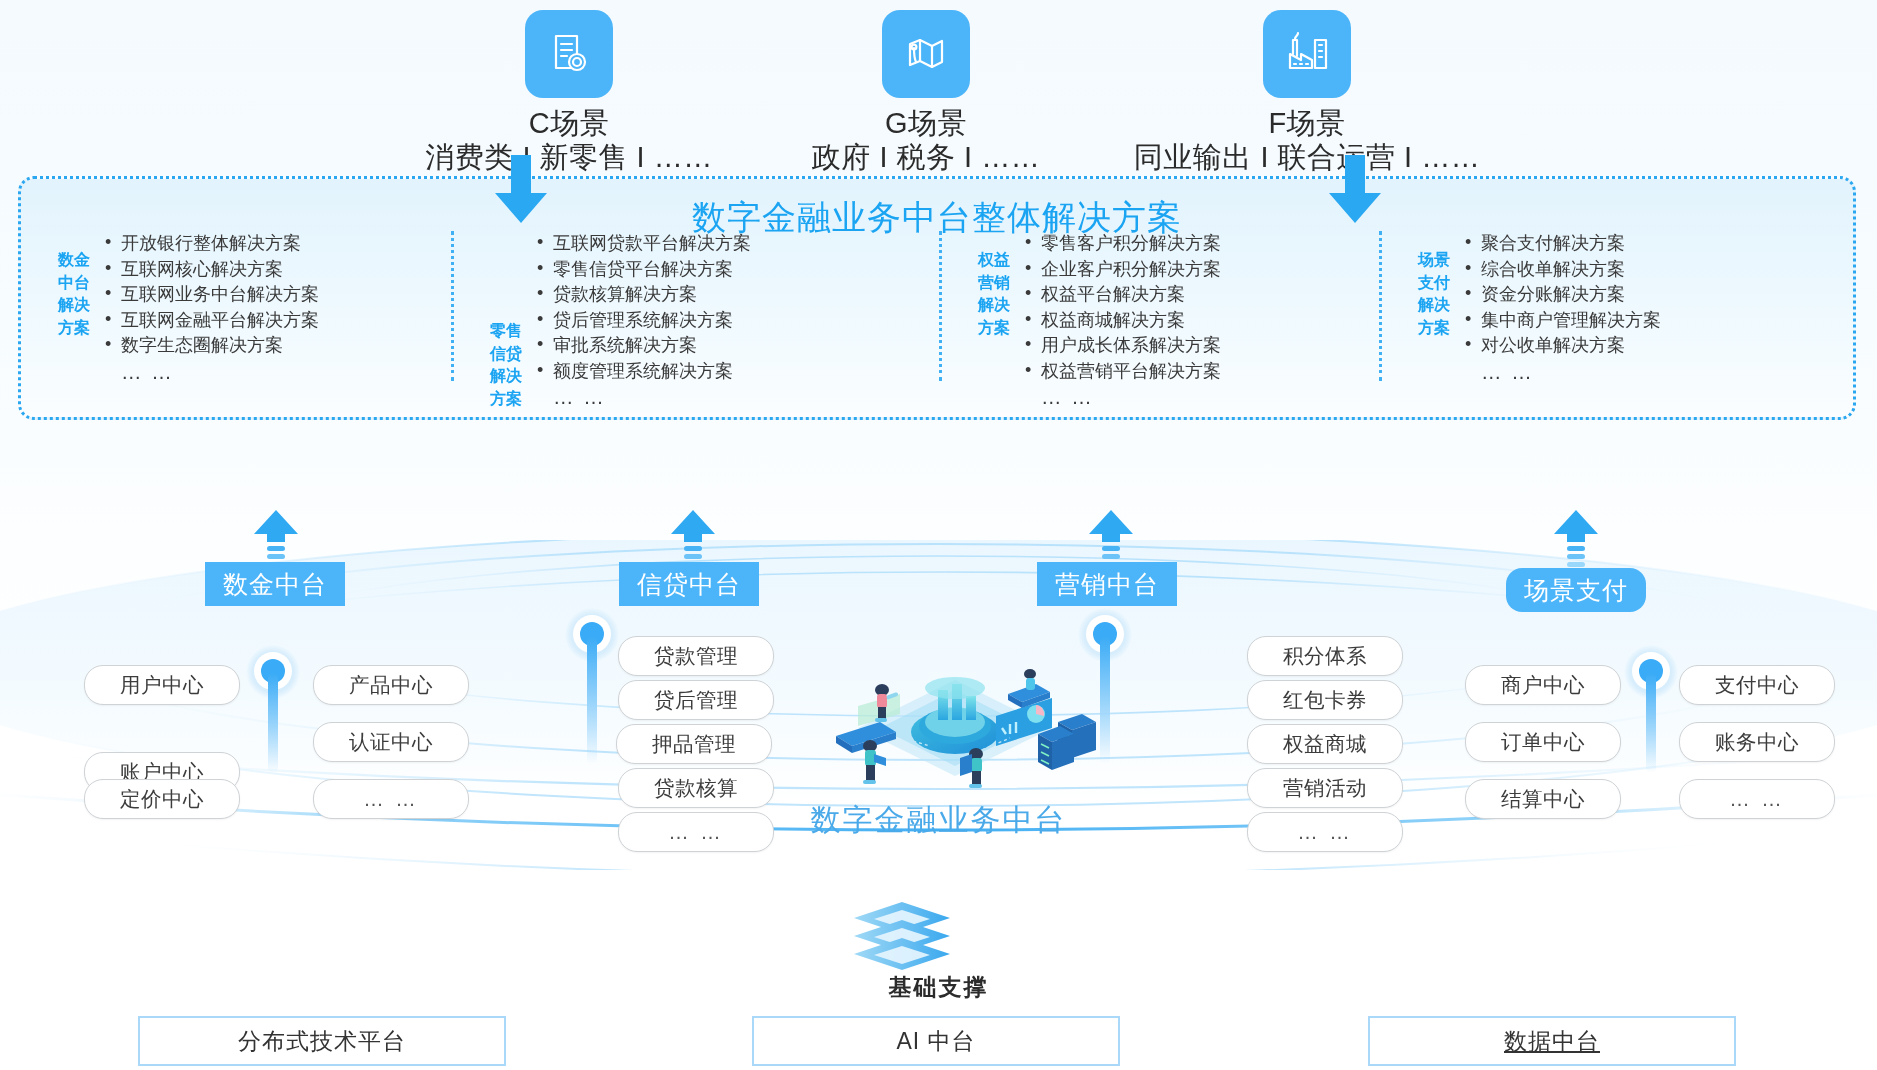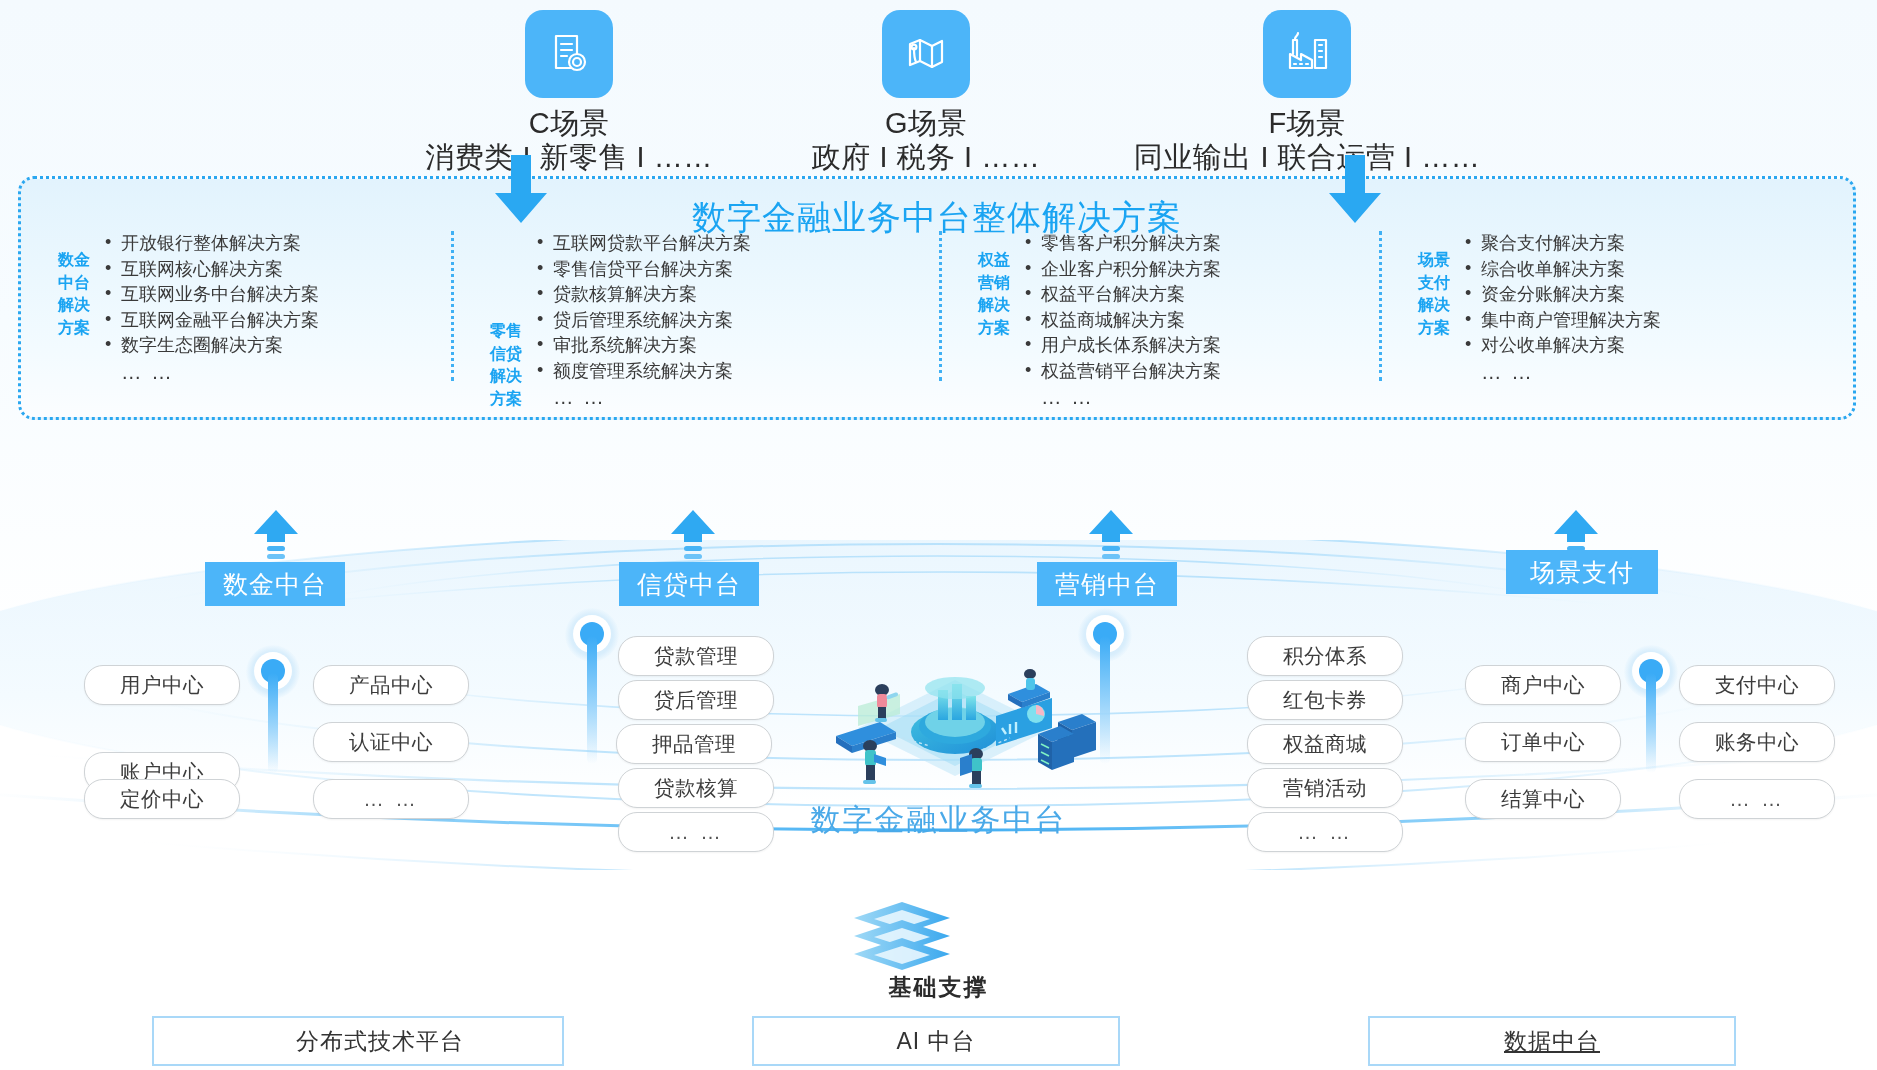--- a/index.html
+++ b/index.html
@@ -372,21 +372,21 @@
         <rect x="226" y="28" width="9" height="12" rx="3" fill="#4ec5ea"></rect>
       </g>
 
       <path d="M96 86 L130 96 M182 100 L210 88" stroke="#bfe3f5" stroke-width="1.4" stroke-dasharray="3 3" fill="none"></path>
     </svg>
   </div>
 
   <div class="plat-tag" style="left:205px;top:562px;width:140px;">数金中台</div>
   <div class="plat-tag" style="left:619px;top:562px;width:140px;">信贷中台</div>
   <div class="plat-tag" style="left:1037px;top:562px;width:140px;">营销中台</div>
-  <div class="plat-tag" style="left:1506px;top:550px;width:152px;">场景支付</div>
+  <div class="plat-tag" style="left:1506px;top:568px;width:140px;border-radius:16px;">场景支付</div>
 
   <div class="pin" style="left:246px;top:645px;width:54px;height:130px;">
     <div class="halo"></div>
       <div class="dot"></div>
       <div class="stem" style="height:100px;"></div>
   </div>
   <div class="pin" style="left:565px;top:608px;width:54px;height:160px;">
     <div class="halo"></div>
       <div class="dot"></div>
       <div class="stem" style="height:128px;"></div>
@@ -443,17 +443,17 @@
       <path d="M60 4 L108 20 L60 36 L12 20 Z" fill="url(#lg1)"></path>
       <path d="M60 12 L88 21 L60 30 L32 21 Z" fill="#e8f6fe" opacity=".9"></path>
       <path d="M60 22 L108 38 L60 54 L12 38 Z" fill="url(#lg1)"></path>
       <path d="M60 30 L88 39 L60 48 L32 39 Z" fill="#e8f6fe" opacity=".9"></path>
       <path d="M60 40 L108 56 L60 72 L12 56 Z" fill="url(#lg1)"></path>
       <path d="M60 48 L88 57 L60 66 L32 57 Z" fill="#e8f6fe" opacity=".9"></path>
     </svg>
   </div>
   <div id="found-title">基础支撑</div>
 
-  <div class="found-box" style="left:152px;width:364px;padding-left:44px;">分布式技术平台</div>
+  <div class="found-box" style="left:138px;width:364px;">分布式技术平台</div>
   <div class="found-box" style="left:752px;width:364px;">AI 中台</div>
   <div class="found-box" style="left:1368px;width:364px;text-decoration:underline;">数据中台</div>
 
 </div>
 
 </body></html>

